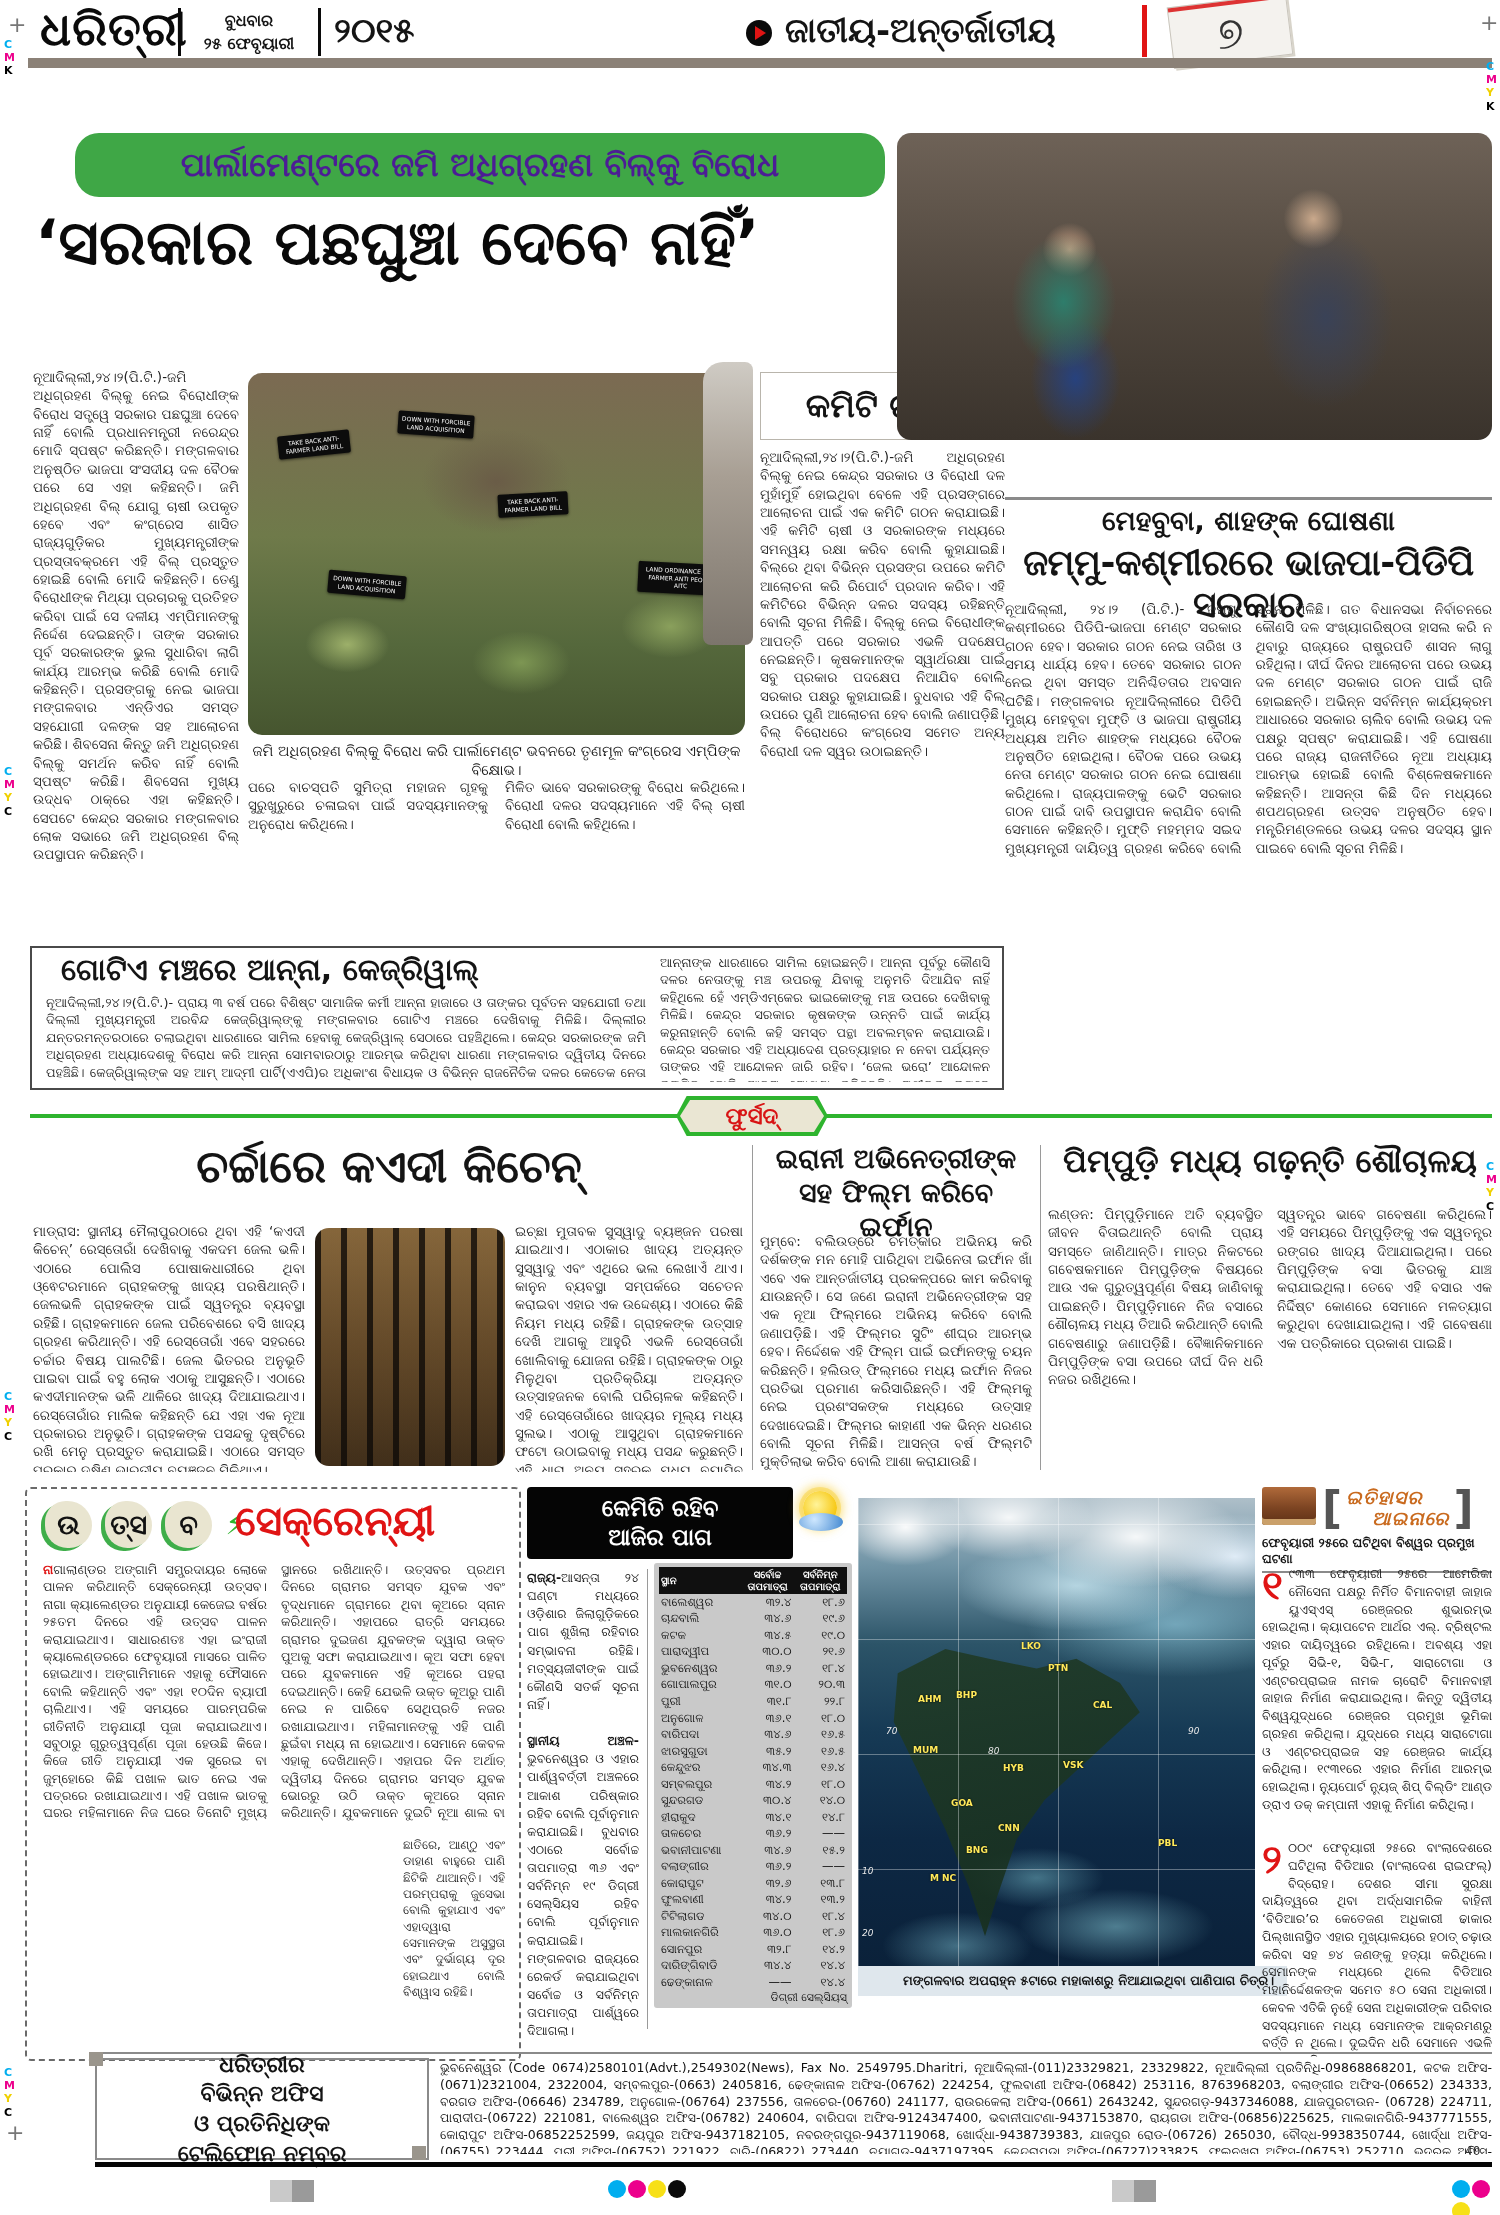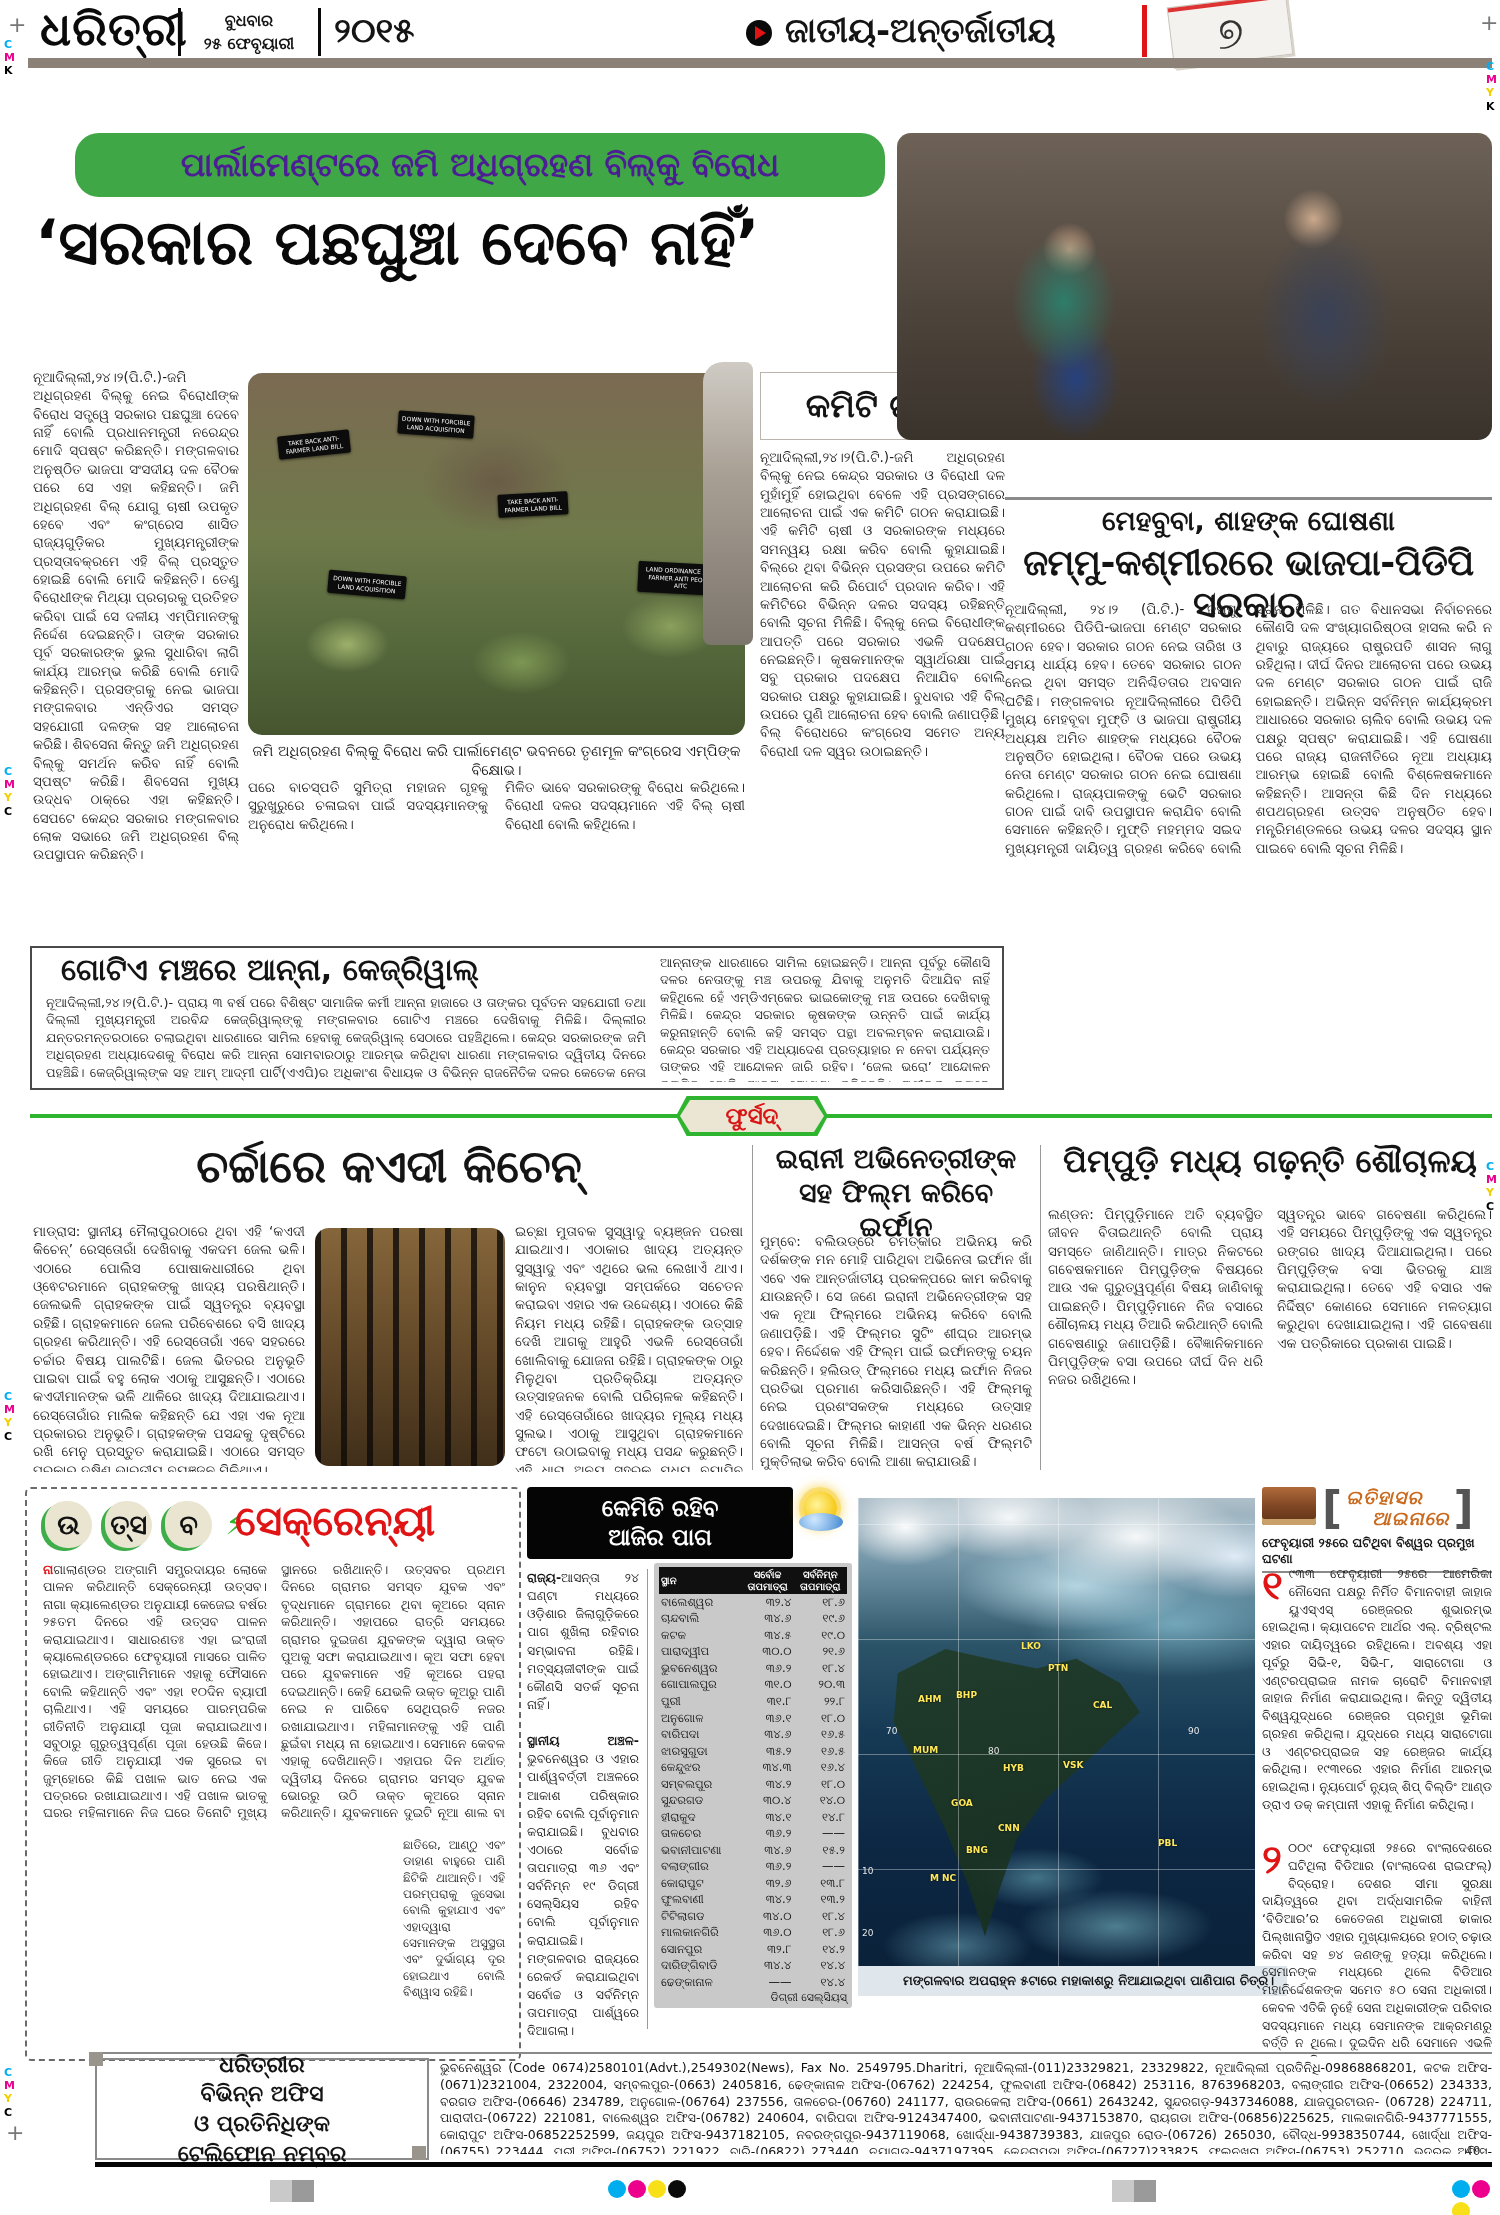--- a/index.html
+++ b/index.html
@@ -86,21 +86,21 @@
       radial-gradient(130px 50px at 65% 88%,rgba(160,235,245,.45),rgba(255,255,255,0) 75%),
       radial-gradient(100px 45px at 25% 92%,rgba(150,225,240,.4),rgba(255,255,255,0) 75%),
       linear-gradient(180deg,#aebfc9 0%,#6f93a5 14%,#2c5468 30%,#163a55 48%,#0d2844 70%,#0a2038 100%);}
   .land{position:absolute;left:0;top:0;width:100%;height:100%;
         clip-path:polygon(10% 36%,22% 31%,33% 33%,45% 35%,55% 33%,66% 38%,71% 44%,63% 50%,55% 56%,47% 62%,40% 70%,35% 82%,32% 90%,28% 80%,22% 68%,15% 56%,9% 46%);
         background:linear-gradient(160deg,#24402a 0%,#1c3522 55%,#142a1c 100%);opacity:.9;}
   .satgrid{position:absolute;inset:0;
         background:repeating-linear-gradient(90deg,rgba(255,255,255,.35) 0 1px,transparent 1px 100px),
                    repeating-linear-gradient(0deg,rgba(255,255,255,.35) 0 1px,transparent 1px 115px);}
   .citylab{position:absolute;color:#ffe95a;font-size:9px;font-weight:bold;text-shadow:0 0 2px #000;}
-  .gridlab{position:absolute;color:#e8e8e8;font-size:9px;}
+  .gridlab{position:absolute;color:#e8e8e8;font-size:9px;font-style:italic;}
   .satcap{background:#dfe7ed;color:#111;font-size:13px;font-weight:bold;display:flex;align-items:center;justify-content:center;}
   
   .hist-title{color:#c96a1e;font-size:19px;font-weight:bold;font-style:italic;line-height:1.1;letter-spacing:1px;}
   .hist-bracket{color:#555;font-size:44px;font-weight:bold;line-height:0.9;}
   .hist-sub{font-size:12.5px;font-weight:bold;border-bottom:2px solid #8a8a8a;padding-bottom:4px;}
   .hist-num{float:left;color:#e01414;font-size:40px;font-weight:bold;line-height:0.9;margin:2px 6px 0 0;}
   .hist-text{font-size:12.5px;line-height:1.42;text-align:justify;}
   .books{background:linear-gradient(180deg,#b06a3a 0%,#7c4422 55%,#5d3015 100%);border-radius:3px;
          box-shadow:inset 0 -6px 0 #caa06a;}
   

